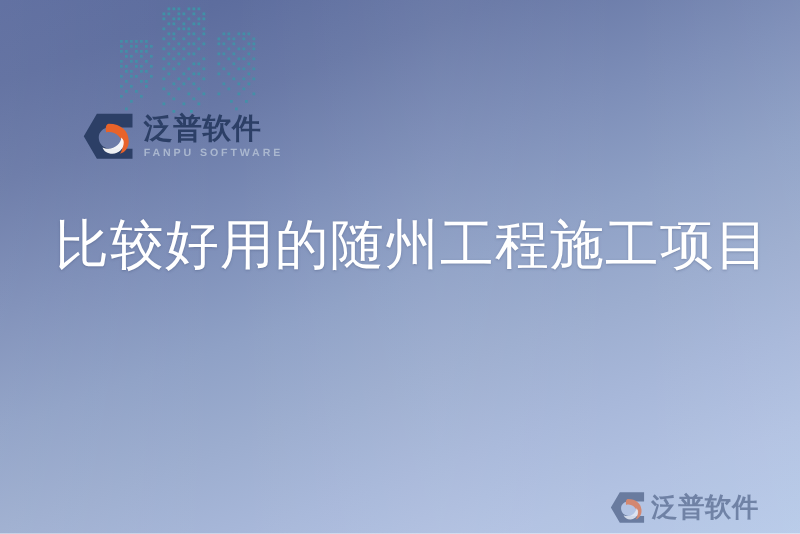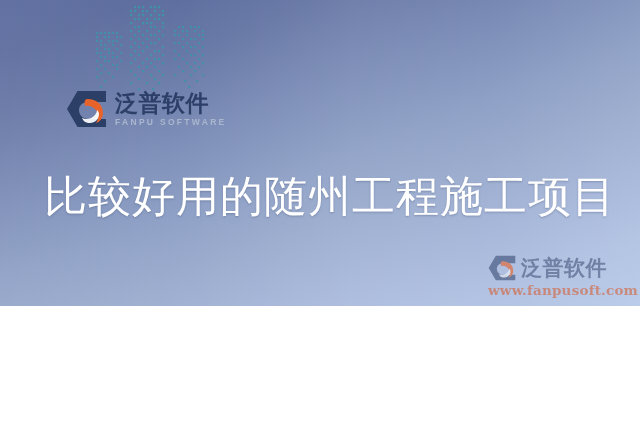--- a/index.html
+++ b/index.html
@@ -7,21 +7,21 @@
     padding: 0;
     background: #ffffff;
   }
   body {
     font-family: "Liberation Sans", sans-serif;
   }
 
   #banner {
     position: relative;
     width: 640px;
-    height: 306px;
+    height: 427px;
     overflow: hidden;
     background: linear-gradient(160deg,
         #5a6a9d 0%,
         #5d6d9e 10%,
         #6878a6 22%,
         #7d8eb8 38%,
         #8fa1c6 52%,
         #9cadcf 64%,
         #a8b8da 76%,
         #b2c2e2 87%,
@@ -377,16 +377,15 @@
     <div id="wm-row">
       <div id="wm-mark">
         <svg width="30" height="26" viewBox="0 0 44 38" xmlns="http://www.w3.org/2000/svg">
           <path d="M11.5 1 L40 1 L40 12 L22 12 C16 12 13 16 13 20 C13 25 17 29 22 29 L40 29 L40 37 L11.5 37 L1 19 Z" fill="#3d5077"></path>
           <path d="M21 9 C31 9 37 15 37 23 C37 28 34 32 30 33 C33 29 33 23 29 19 C26 16 22 15 19 16 C18 12 19 9 21 9 Z" fill="#e8632a"></path>
           <path d="M33 24 C33 29 29 33 24 33 C20 33 17 31 16 28 C20 30 25 29 28 26 C30 24 31 22 31 20 C32 21 33 22 33 24 Z" fill="#ffffff" opacity="0.85"></path>
         </svg>
       </div>
       <div id="wm-cn">泛普软件</div>
     </div>
-    <div id="wm-url">www.fanpusoft.com</div>
   </div>
 
 </div>
 
 </body></html>

